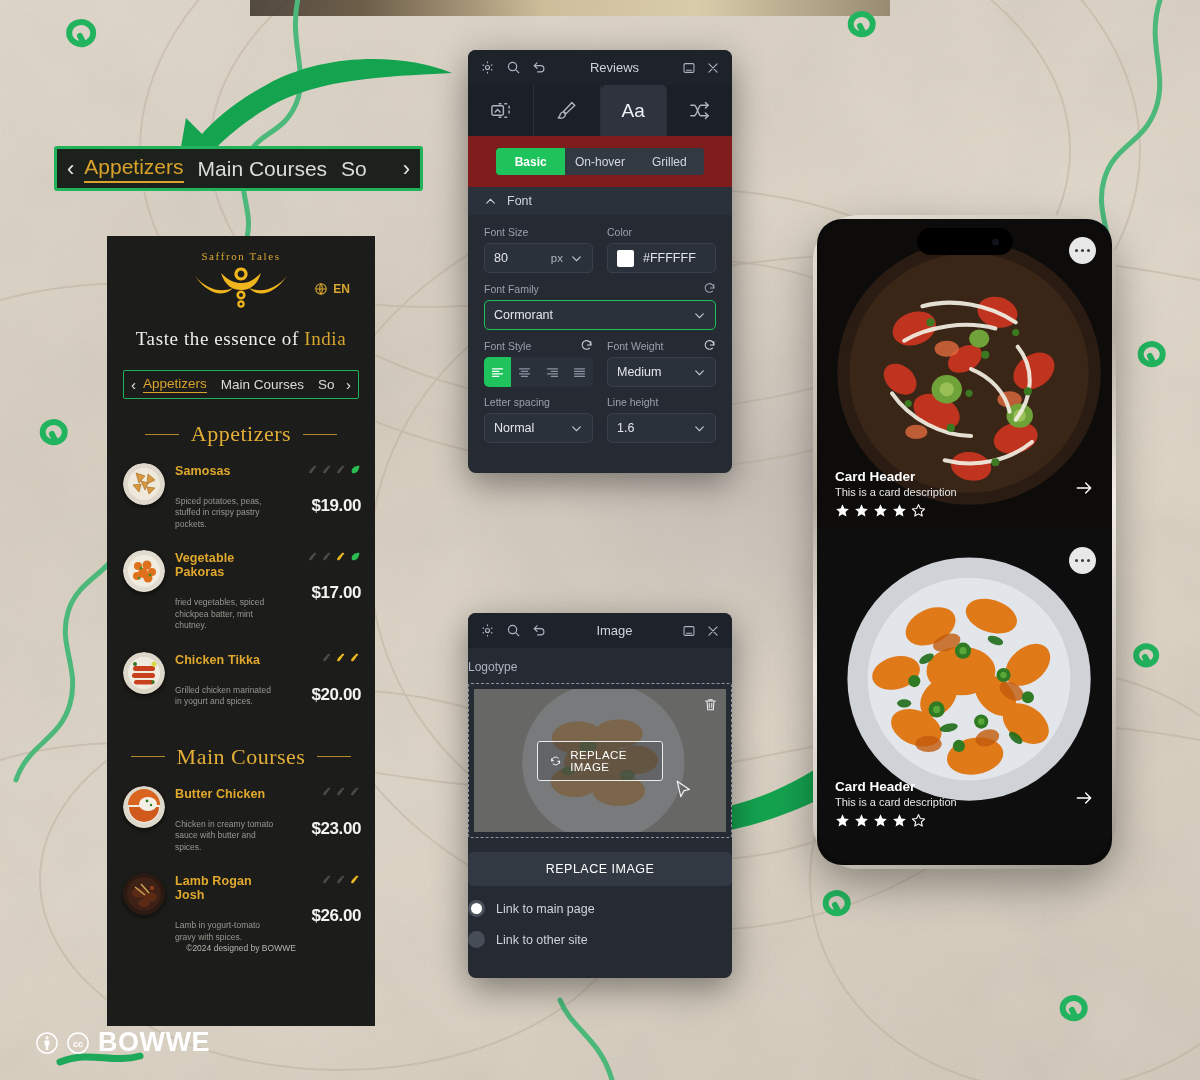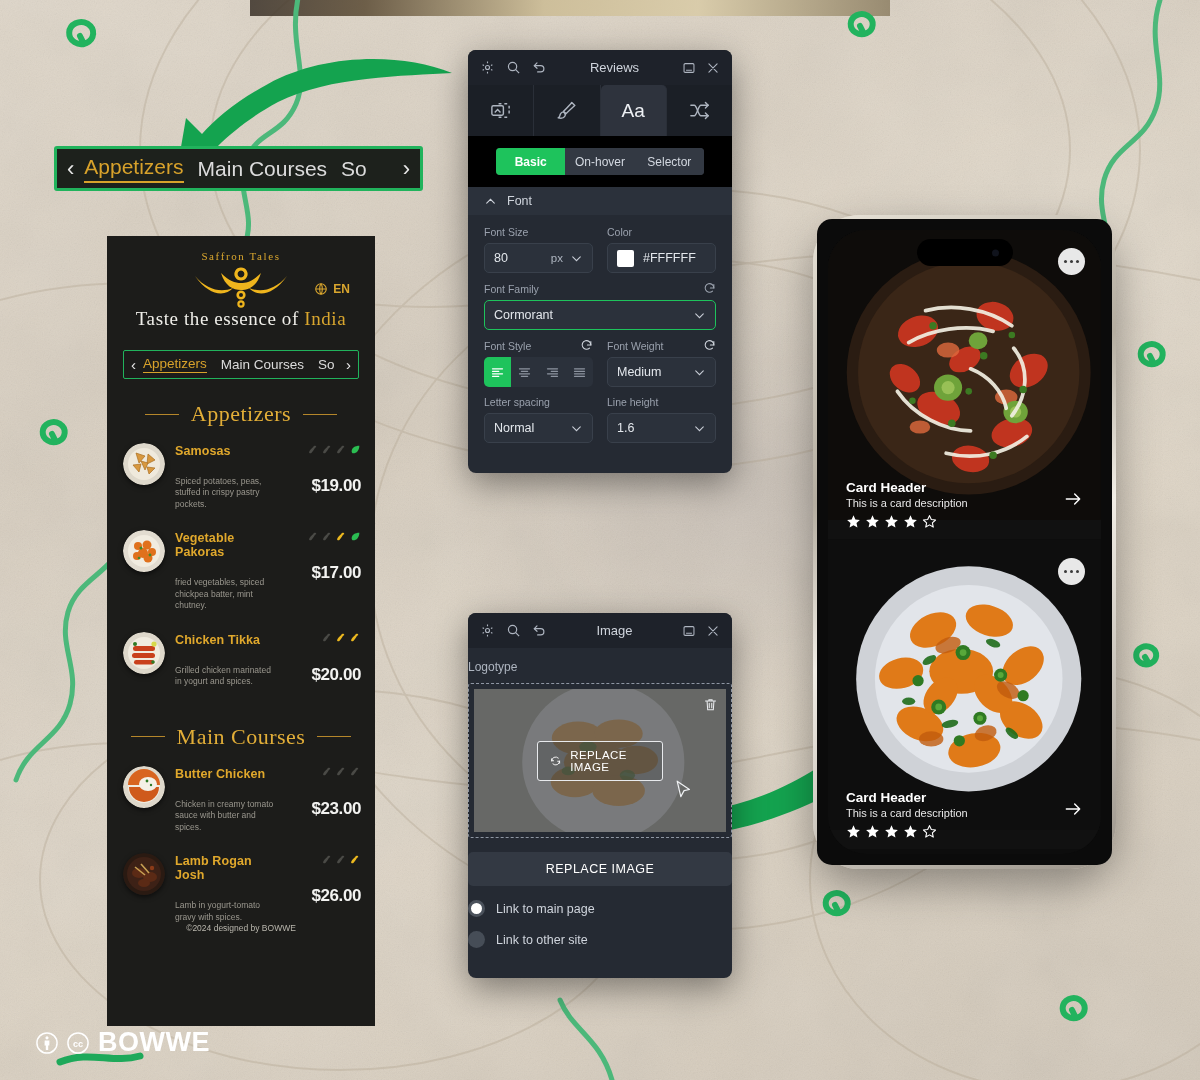--- a/index.html
+++ b/index.html
@@ -53,21 +53,21 @@
     font-family: "Liberation Serif", serif; color: #d9a62e; font-size: 11px;
     letter-spacing: 1.6px; font-weight: 400;
   }
   .brand-mark { margin: 2px auto 0; width: 100px; height: 44px; display: block; }
   .lang {
     position: absolute; right: 25px; top: 46px; display: flex; align-items: center; gap: 5px;
     color: #d9a62e; font-size: 12px; font-weight: 700;
   }
   .tagline {
     font-family: "Liberation Serif", serif; text-align: center; color: #efeee9;
-    font-size: 19px; margin-top: 0; letter-spacing: .6px;
+    font-size: 19px; margin-top: 20px; letter-spacing: .6px;
   }
   .tagline b { color: #d9a62e; font-weight: 400; }
   .mc-nav {
     margin: 20px 16px 0; height: 29px; border: 1.5px solid #21b35c; border-radius: 2px;
     display: flex; align-items: center; padding: 0 7px; gap: 7px; background: #1c1c1a;
   }
   .mc-nav .fn-arrow { font-size: 15px; }
   .mc-nav .fn-item { font-size: 13.5px; }
   .mc-nav .fn-item.active { border-bottom-width: 1.5px; padding-bottom: 1px; }
   .sect-head {
@@ -105,21 +105,21 @@
   .pt-right { display: flex; align-items: center; gap: 10px; }
 
   #panel-reviews { left: 468px; top: 50px; width: 264px; height: 423px; }
   .icon-tabs { display: flex; height: 51px; background: #1b1f26; }
   .icon-tab {
     flex: 1; display: flex; align-items: center; justify-content: center;
     border-right: 1px solid #2a2f38;
   }
   .icon-tab:last-child { border-right: none; }
   .icon-tab.active { background: #2e333d; border-radius: 5px 5px 0 0; }
-  .seg-wrap { background: #000000; padding: 12px 28px; }
+  .seg-wrap { background: #7f1d1d; padding: 12px 28px; }
   .seg { display: flex; height: 27px; border-radius: 4px; overflow: hidden; background: #333943; }
   .seg-btn {
     flex: 1; display: flex; align-items: center; justify-content: center;
     font-size: 12px; color: #d3d8e0; background: #333943;
   }
   .seg-btn.active { background: #1ec35c; color: #ffffff; font-weight: 700; }
   .section-bar {
     height: 28px; background: #2b313b; display: flex; align-items: center; gap: 10px; padding: 0 16px;
     color: #cfd4dc; font-size: 12.5px;
   }
@@ -169,22 +169,22 @@
   .radio.on { background: #ffffff; border: 3px solid #4b525c; }
   .radio .dot { width: 9px; height: 9px; border-radius: 50%; background: #ffffff; }
 
   
   .phone {
     position: absolute; left: 813px; top: 215px; width: 303px; height: 654px;
     border-radius: 46px; background: linear-gradient(150deg,#e8e3d8,#b4ada0 35%,#f2eee6 55%,#9b948a 100%);
     padding: 4px; box-shadow: 0 16px 42px rgba(0,0,0,.35);
   }
   .phone-inner {
-    width: 100%; height: 100%; border-radius: 15px; background: #0b0b0b;
-    overflow: hidden; position: relative; padding: 11px;
+    width: 100%; height: 100%; border-radius: 25px; background: #0b0b0b;
+    overflow: hidden; position: relative; padding: 0;
   }
   .screen { width: 100%; height: 100%; border-radius: 38px; background: #0d0d0d; overflow: hidden; position: relative; }
   .island {
     position: absolute; left: 50%; top: 9px; transform: translateX(-50%);
     width: 96px; height: 27px; border-radius: 16px; background: #000; z-index: 4;
   }
   .island .lens { position: absolute; right: 14px; top: 50%; transform: translateY(-50%);
                   width: 7px; height: 7px; border-radius: 50%; background: #10131c; }
   .pcard { position: relative; width: 100%; height: 309px; overflow: hidden; background: #111; }
   .pcard + .pcard { margin-top: 1px; }
@@ -589,21 +589,21 @@
         <path d="M18.2 3.6L21 6.5l-2.8 2.9"></path>
           <path d="M18.2 14.6l2.8 2.9-2.8 2.9"></path>
       </svg>
     </div>
   </div>
 
   <div class="seg-wrap">
     <div class="seg">
       <div class="seg-btn active">Basic</div>
       <div class="seg-btn">On-hover</div>
-      <div class="seg-btn">Selector</div>
+      <div class="seg-btn">Grilled</div>
     </div>
   </div>
 
   <div class="section-bar">
     <svg width="13" height="13" viewBox="0 0 24 24" fill="none" stroke="#cfd4dc" stroke-width="2" stroke-linecap="round">
       <path d="M5 15l7-7 7 7"></path>
     </svg>
     <span>Font</span>
   </div>
 

